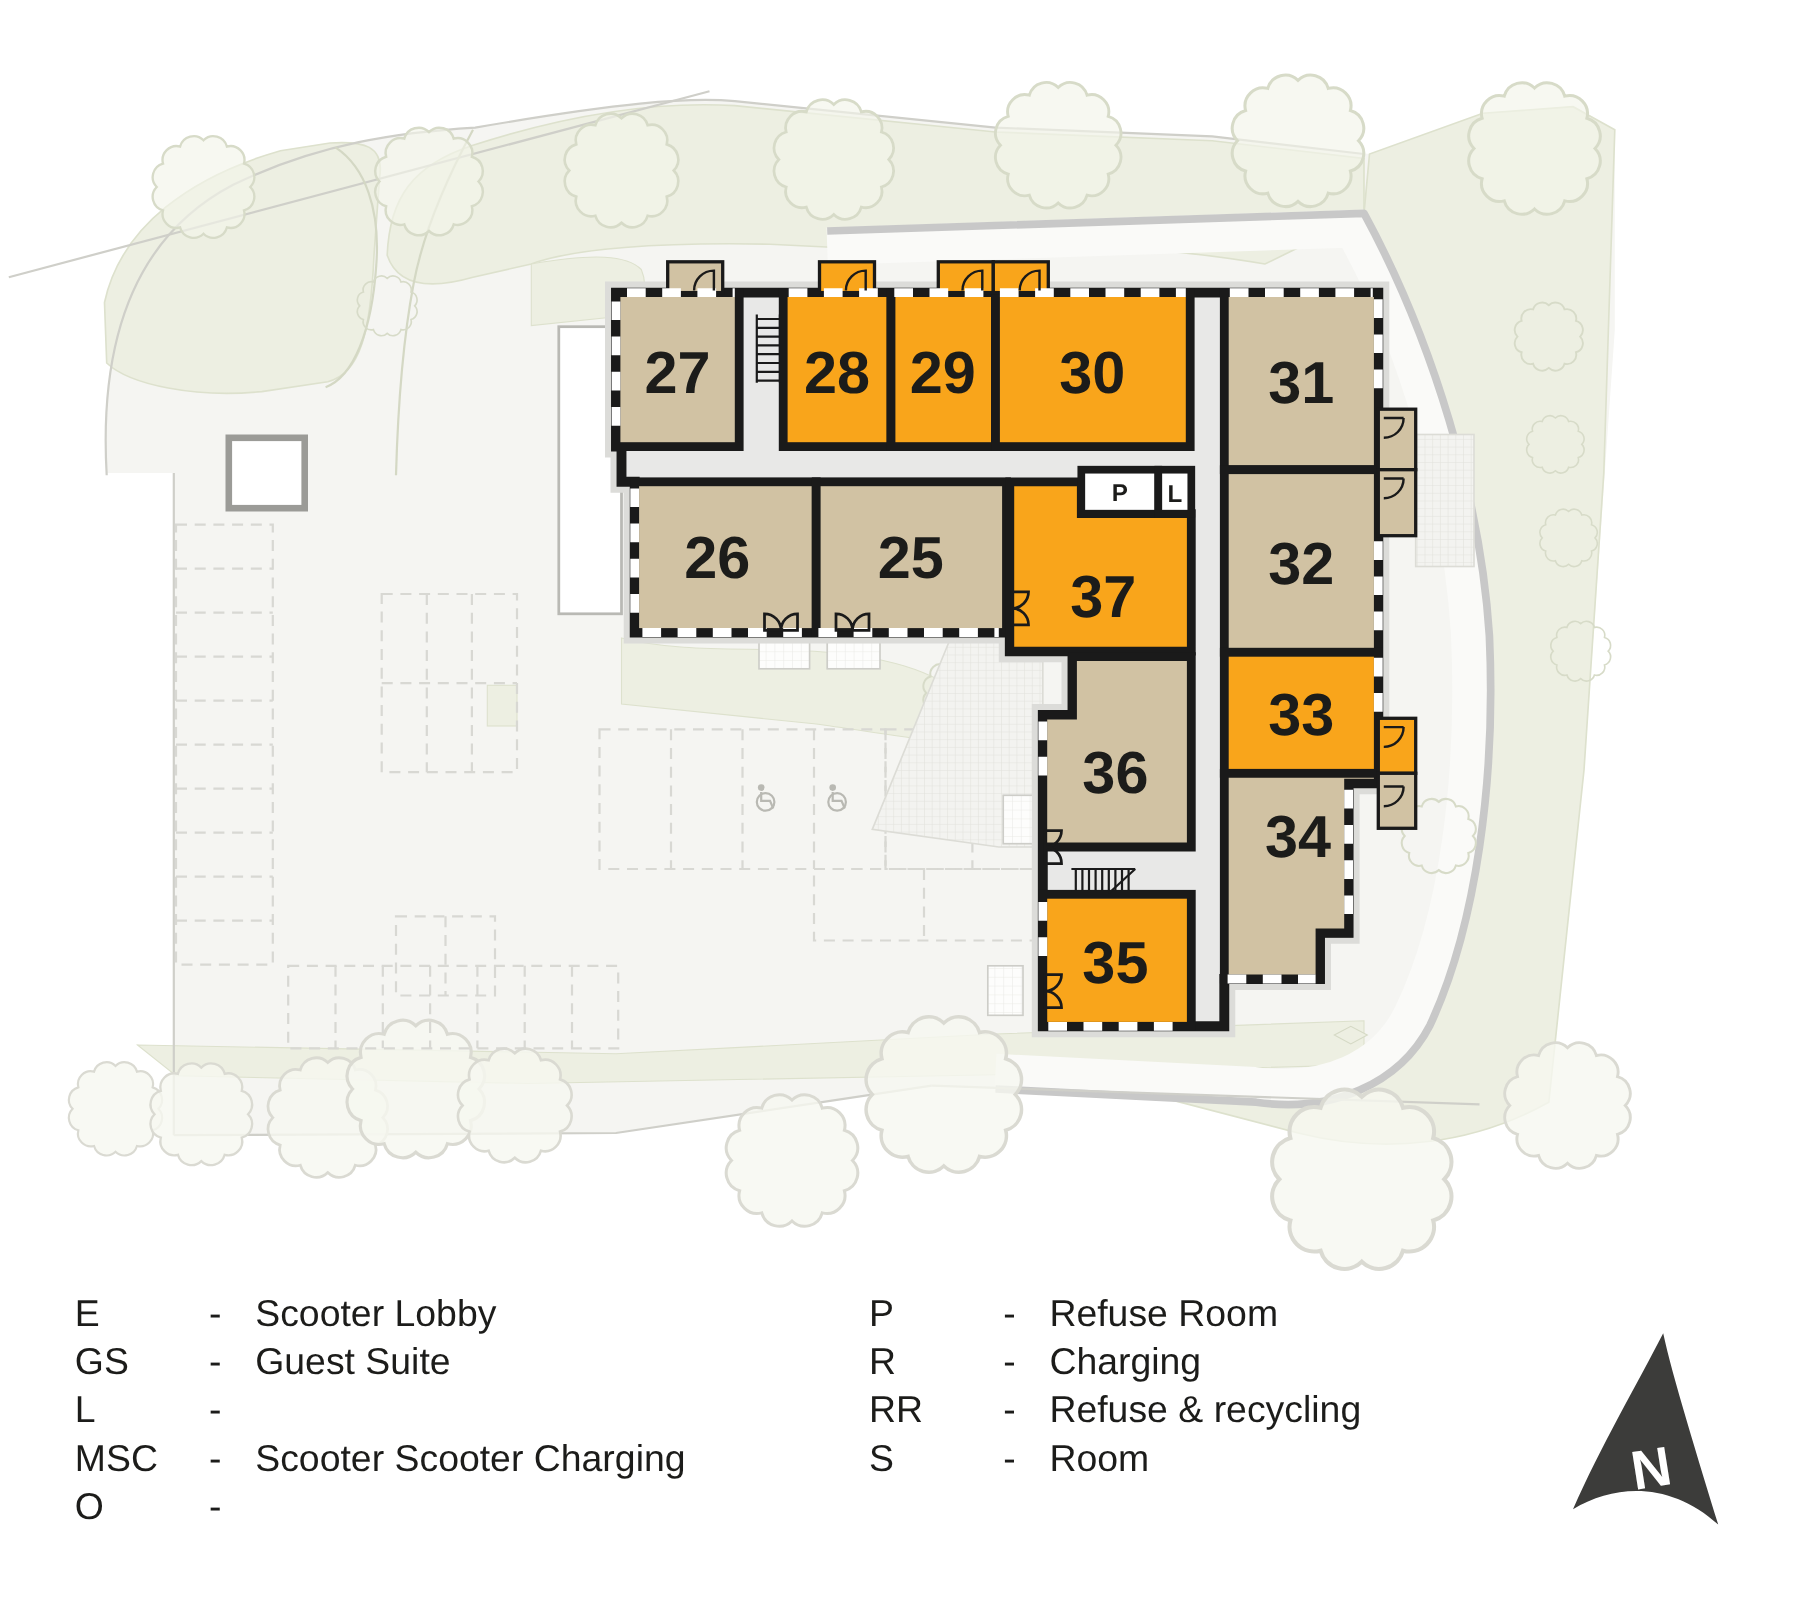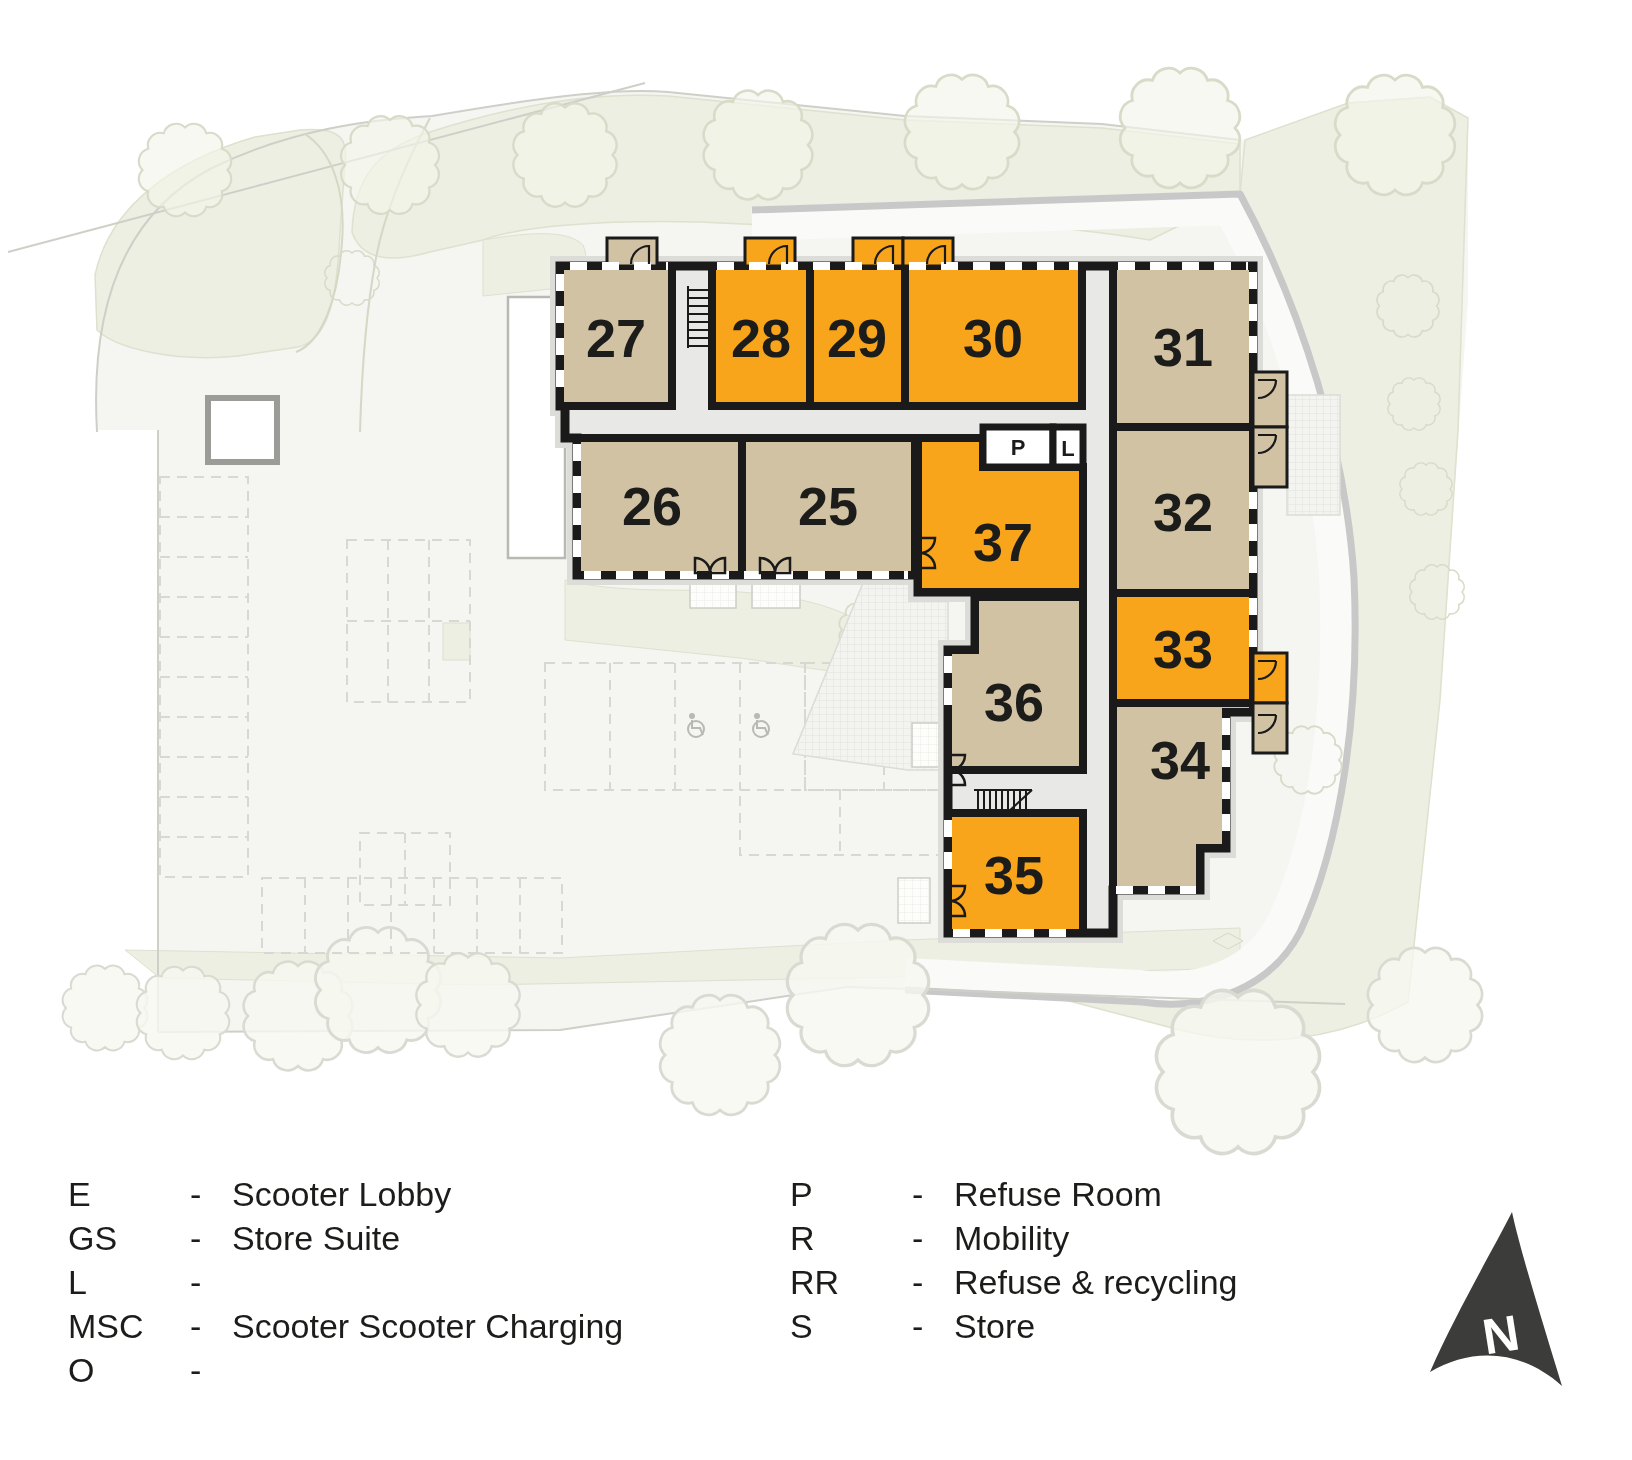--- a/index.html
+++ b/index.html
@@ -237,21 +237,21 @@
 
 <div class="legend legend-left">
   <div class="row">
     <span class="abbr">E</span>
     <span class="dash">-</span>
     <span class="desc">Scooter Lobby</span>
   </div>
   <div class="row">
     <span class="abbr">GS</span>
     <span class="dash">-</span>
-    <span class="desc">Store Suite</span>
+    <span class="desc">Guest Suite</span>
   </div>
   <div class="row">
     <span class="abbr">L</span>
     <span class="dash">-</span>
   </div>
   <div class="row">
     <span class="abbr">MSC</span>
     <span class="dash">-</span>
     <span class="desc">Scooter Scooter Charging</span>
   </div>
@@ -263,26 +263,26 @@
 
 <div class="legend legend-right">
   <div class="row">
     <span class="abbr">P</span>
     <span class="dash">-</span>
     <span class="desc">Refuse Room</span>
   </div>
   <div class="row">
     <span class="abbr">R</span>
     <span class="dash">-</span>
-    <span class="desc">Mobility</span>
+    <span class="desc">Charging</span>
   </div>
   <div class="row">
     <span class="abbr">RR</span>
     <span class="dash">-</span>
     <span class="desc">Refuse &amp; recycling</span>
   </div>
   <div class="row">
     <span class="abbr">S</span>
     <span class="dash">-</span>
-    <span class="desc">Store</span>
+    <span class="desc">Room</span>
   </div>
 </div>
 </div>
 
 </body></html>

